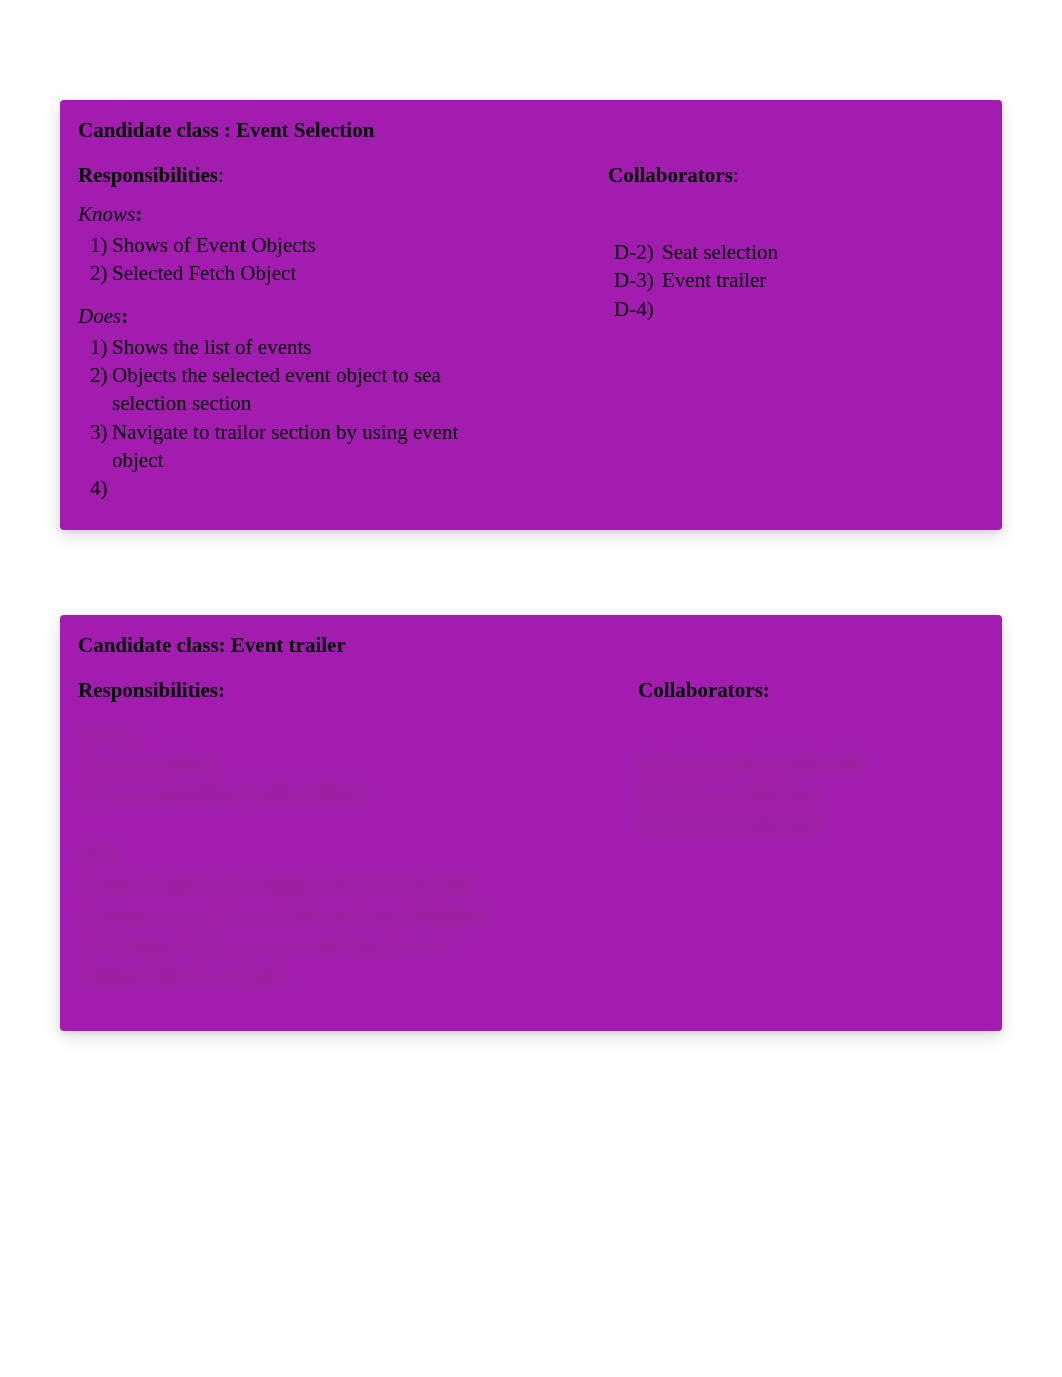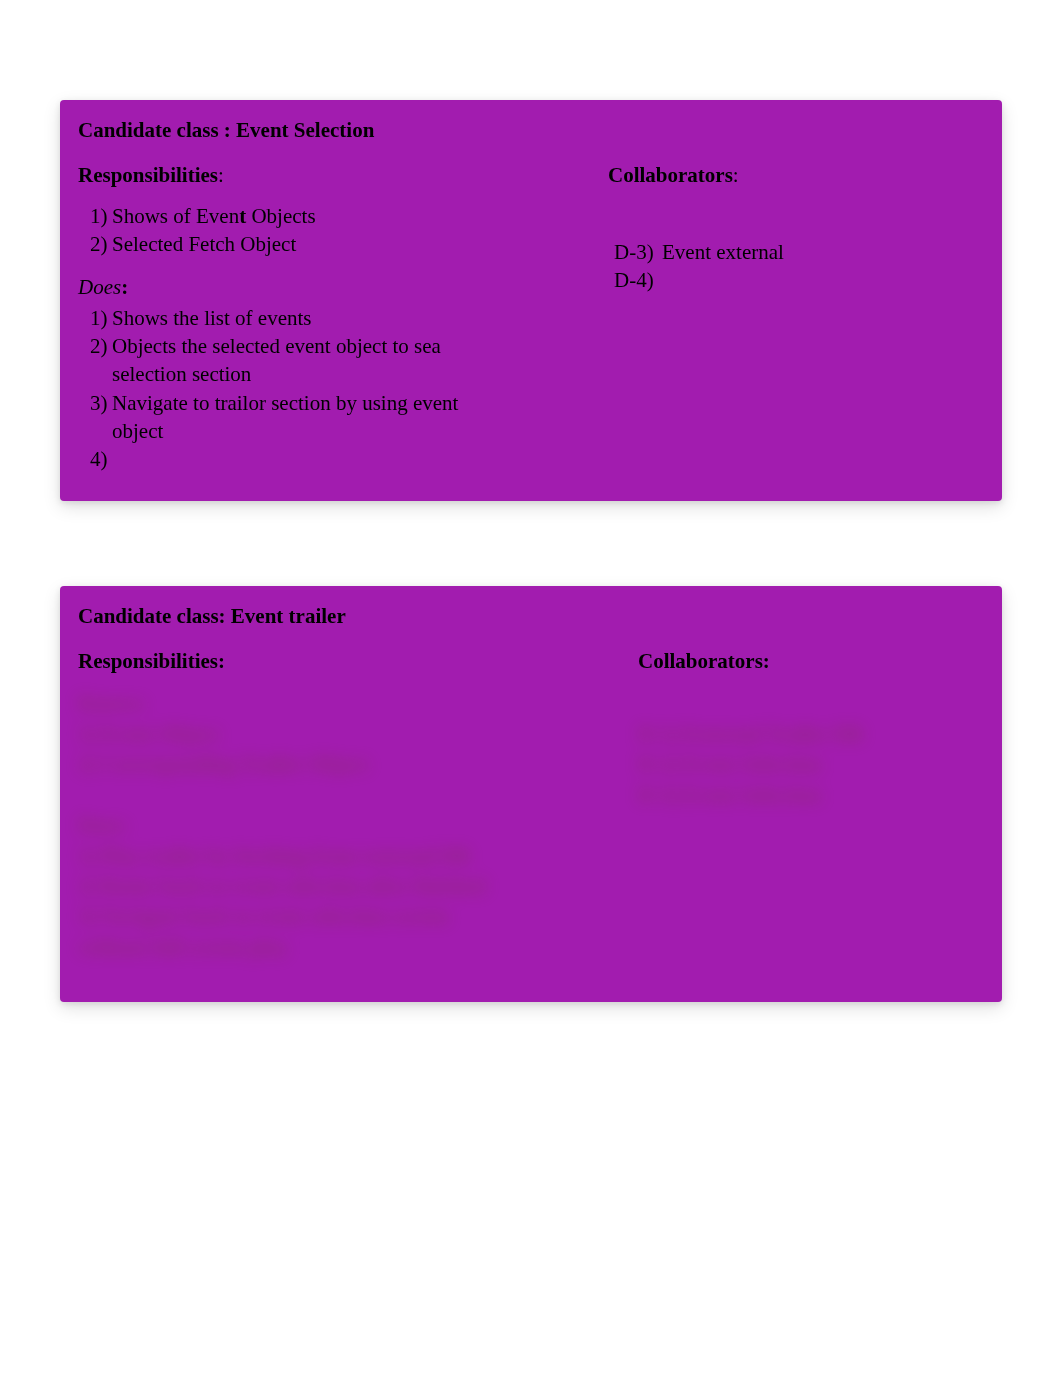--- a/index.html
+++ b/index.html
@@ -113,20 +113,23 @@
 <div class="card">
   <div class="card-title">
     <span>Candidate class :  </span><span>Event Selection</span>
   </div>
   <div class="columns">
     <div class="col-left">
       <div class="section-heading">
         <span class="label">Responsibilities</span><span>:</span>
       </div>
 
+      <div class="sub-heading">
+        <span class="italic">Knows</span><span class="bold">:</span>
+      </div>
       <ol class="numbered">
         <li>
           <span class="num">1)</span>
           <span>Shows of Even</span><span class="bold-t">t</span><span> Objects</span>
         </li>
         <li>
           <span class="num">2)</span>
           <span>Selected Fetch Object</span>
         </li>
       </ol>
@@ -153,22 +156,26 @@
       </ol>
     </div>
 
     <div class="col-right">
       <div class="section-heading">
         <span class="label">Collaborators</span><span>:</span>
       </div>
       <div class="spacer-top"></div>
       <div class="collab-list">
         <div class="row">
+          <span class="tag">D-2)</span>
+          <span>Seat selection</span>
+        </div>
+        <div class="row">
           <span class="tag">D-3)</span>
-          <span>Event external</span>
+          <span>Event trailer</span>
         </div>
         <div class="row">
           <span class="tag">D-4)</span>
         </div>
       </div>
     </div>
   </div>
 </div>
 
 <div class="card">

